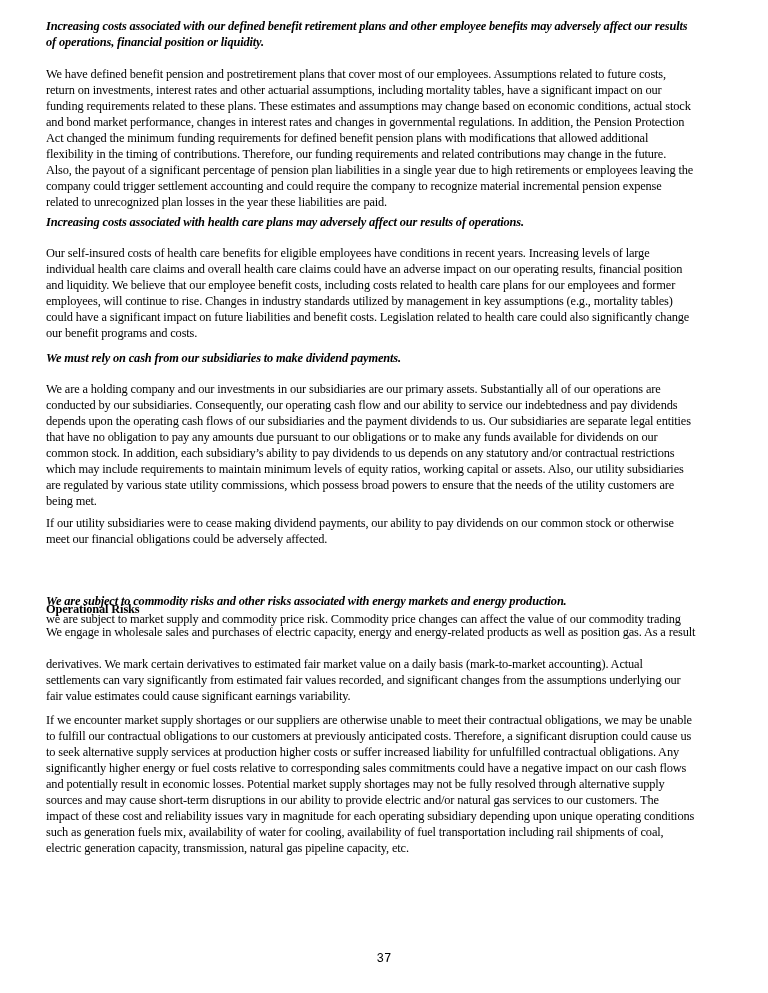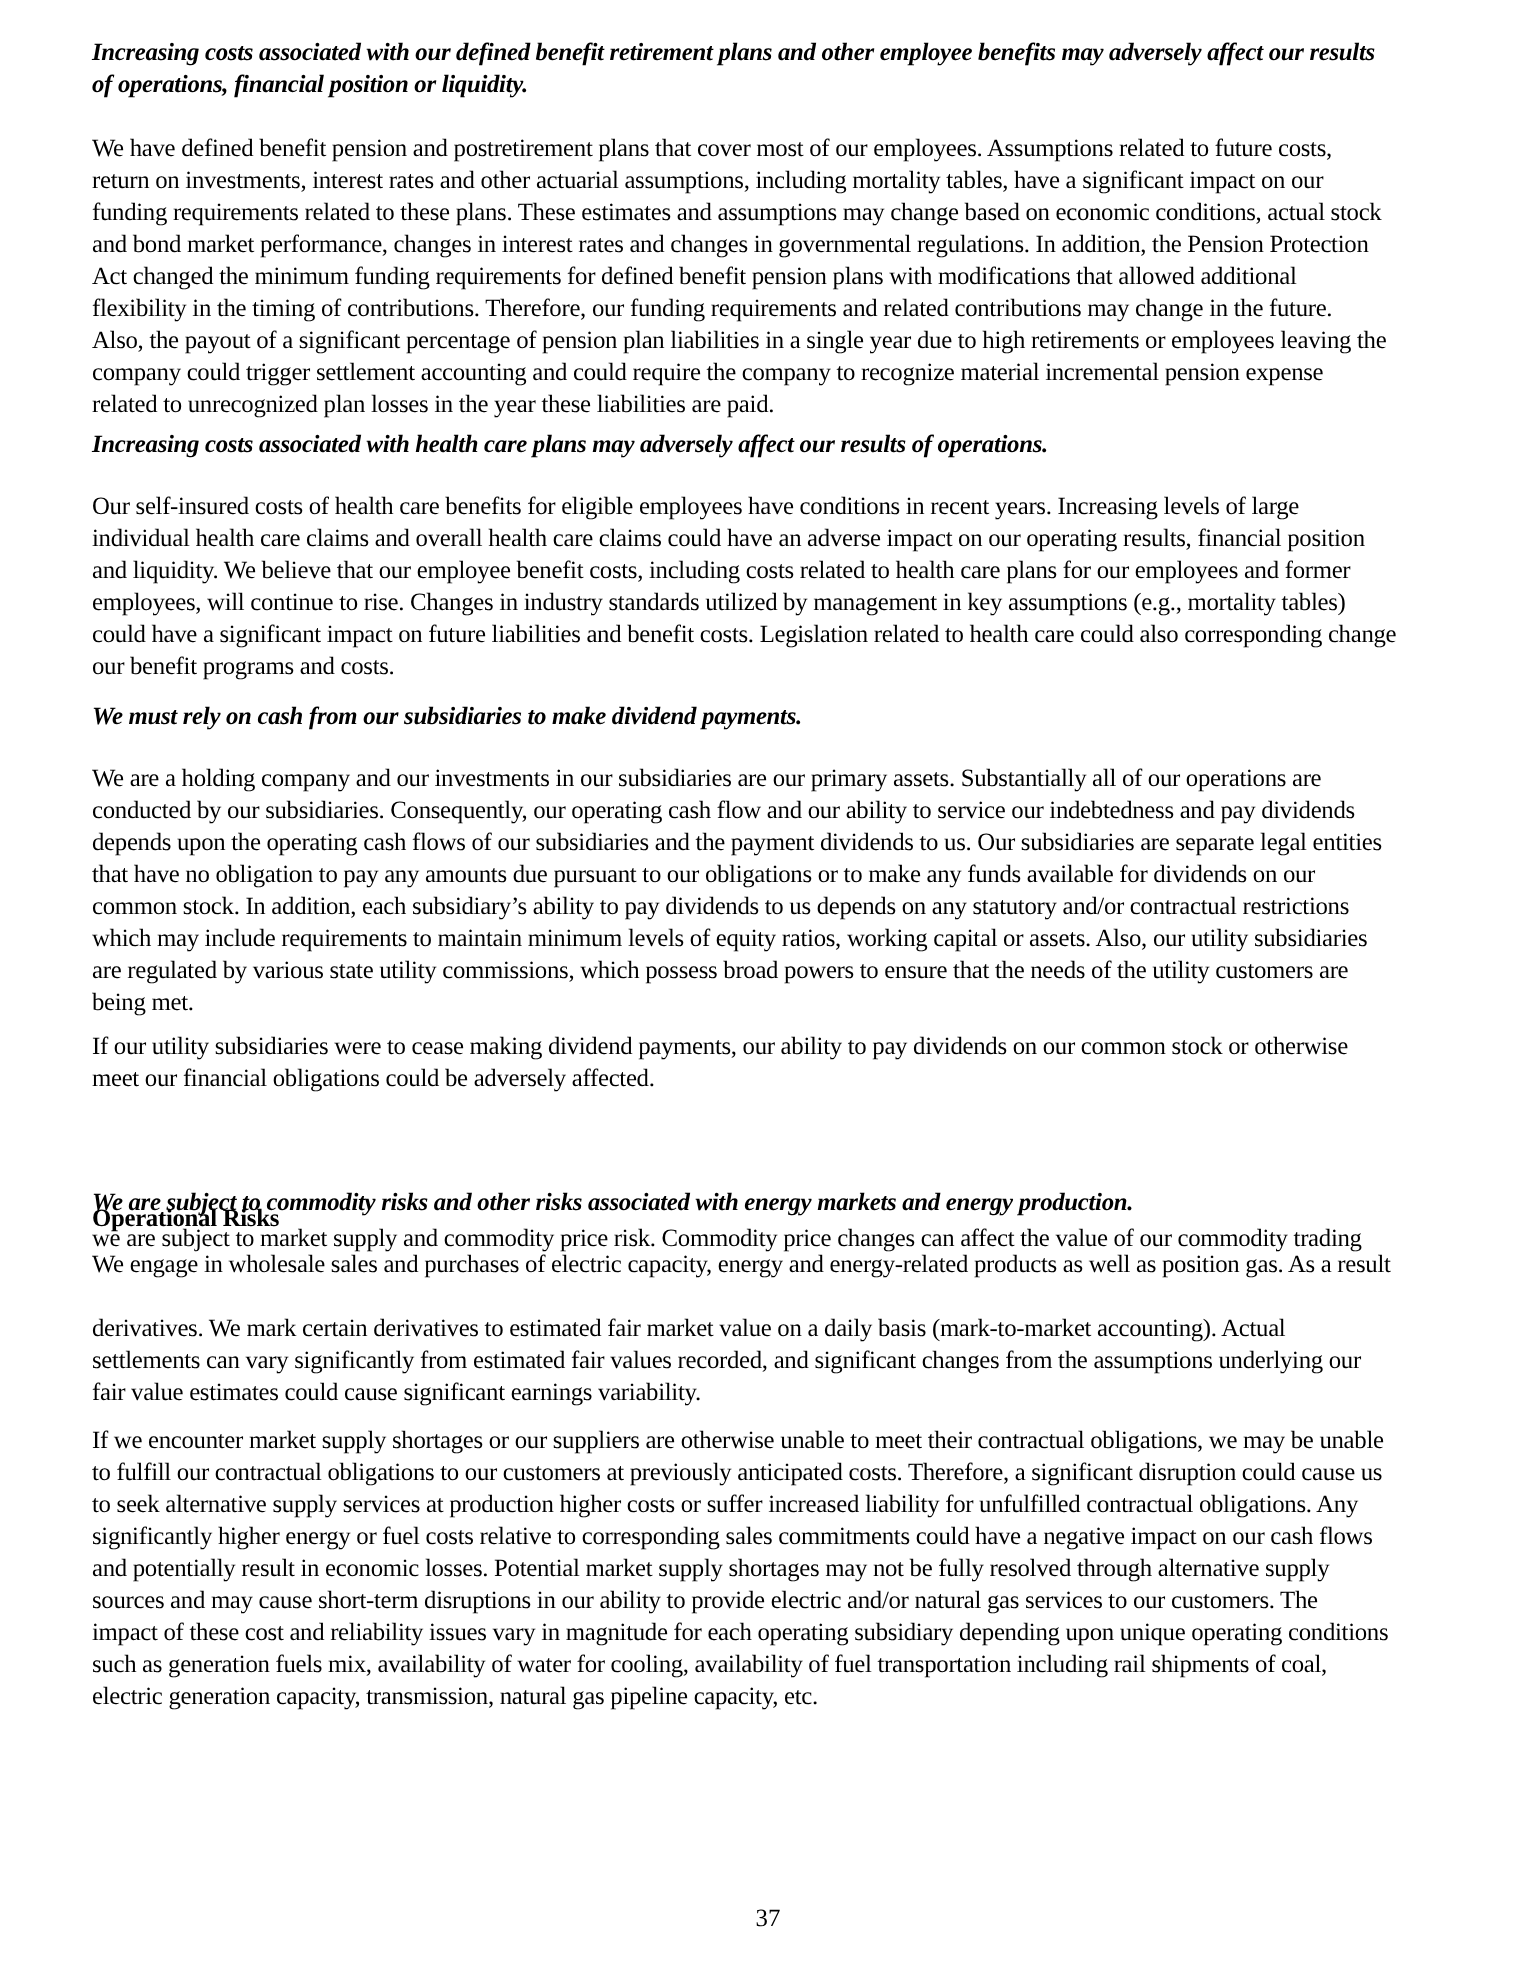--- a/index.html
+++ b/index.html
@@ -4,21 +4,21 @@
 <style>
   html, body { margin: 0; padding: 0; background: #ffffff; }
   body {
     width: 768px; height: 993px; position: relative; overflow: hidden;
     font-family: "Liberation Serif", serif; color: #000;
   }
   .page { position: absolute; left: 46px; top: 0; width: 690px; }
   .line { position: absolute; left: 0; white-space: nowrap; font-size: 12.4px; line-height: 16px; letter-spacing: -0.15px; }
   .ih { font-style: italic; font-weight: bold; font-family: Liberation Serif, serif; }
   .bh { font-weight: bold; margin-top: 39px; }
-  .pagenum { position: absolute; left: 0; width: 768px; top: 952px; text-align: center; font-size: 12.4px; font-family: Liberation Serif, serif; }
+  .pagenum { position: absolute; left: 0; width: 768px; top: 952px; text-align: center; font-size: 12.4px; font-family: Liberation Mono, monospace; }
 </style>
 </head>
 <body>
 
 <div class="page">
 
   <div>
     <div class="line ih" style="top:18px">Increasing costs associated with our defined benefit retirement plans and other employee benefits may adversely affect our results</div>
     <div class="line ih" style="top:34px">of operations, financial position or liquidity.</div>
   </div>
@@ -37,21 +37,21 @@
 
   <div>
     <div class="line ih" style="top:214px">Increasing costs associated with health care plans may adversely affect our results of operations.</div>
   </div>
 
   <div>
     <div class="line" style="top:245px">Our self-insured costs of health care benefits for eligible employees have conditions in recent years.  Increasing levels of large</div>
     <div class="line" style="top:261px">individual health care claims and overall health care claims could have an adverse impact on our operating results, financial position</div>
     <div class="line" style="top:277px">and liquidity.  We believe that our employee benefit costs, including costs related to health care plans for our employees and former</div>
     <div class="line" style="top:293px">employees, will continue to rise.  Changes in industry standards utilized by management in key assumptions (e.g., mortality tables)</div>
-    <div class="line" style="top:309px">could have a significant impact on future liabilities and benefit costs.  Legislation related to health care could also corresponding change</div>
+    <div class="line" style="top:309px">could have a significant impact on future liabilities and benefit costs.  Legislation related to health care could also significantly change</div>
     <div class="line" style="top:325px">our benefit programs and costs.</div>
   </div>
 
   <div>
     <div class="line ih" style="top:350px">We must rely on cash from our subsidiaries to make dividend payments.</div>
   </div>
 
   <div>
     <div class="line" style="top:381px">We are a holding company and our investments in our subsidiaries are our primary assets.  Substantially all of our operations are</div>
     <div class="line" style="top:397px">conducted by our subsidiaries.  Consequently, our operating cash flow and our ability to service our indebtedness and pay dividends</div>

